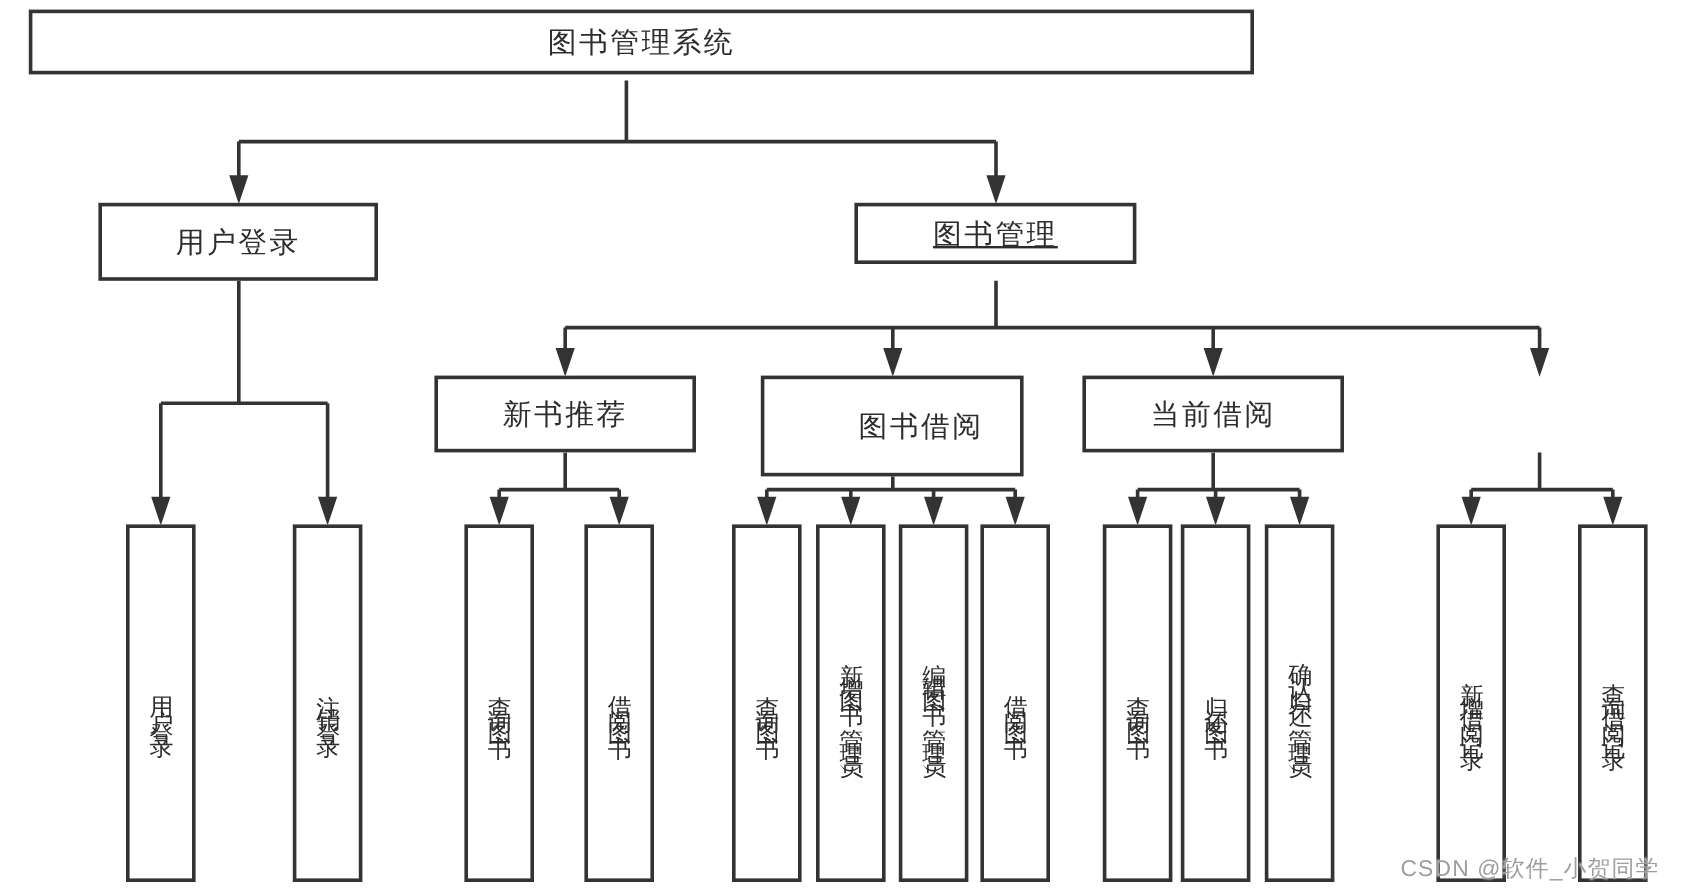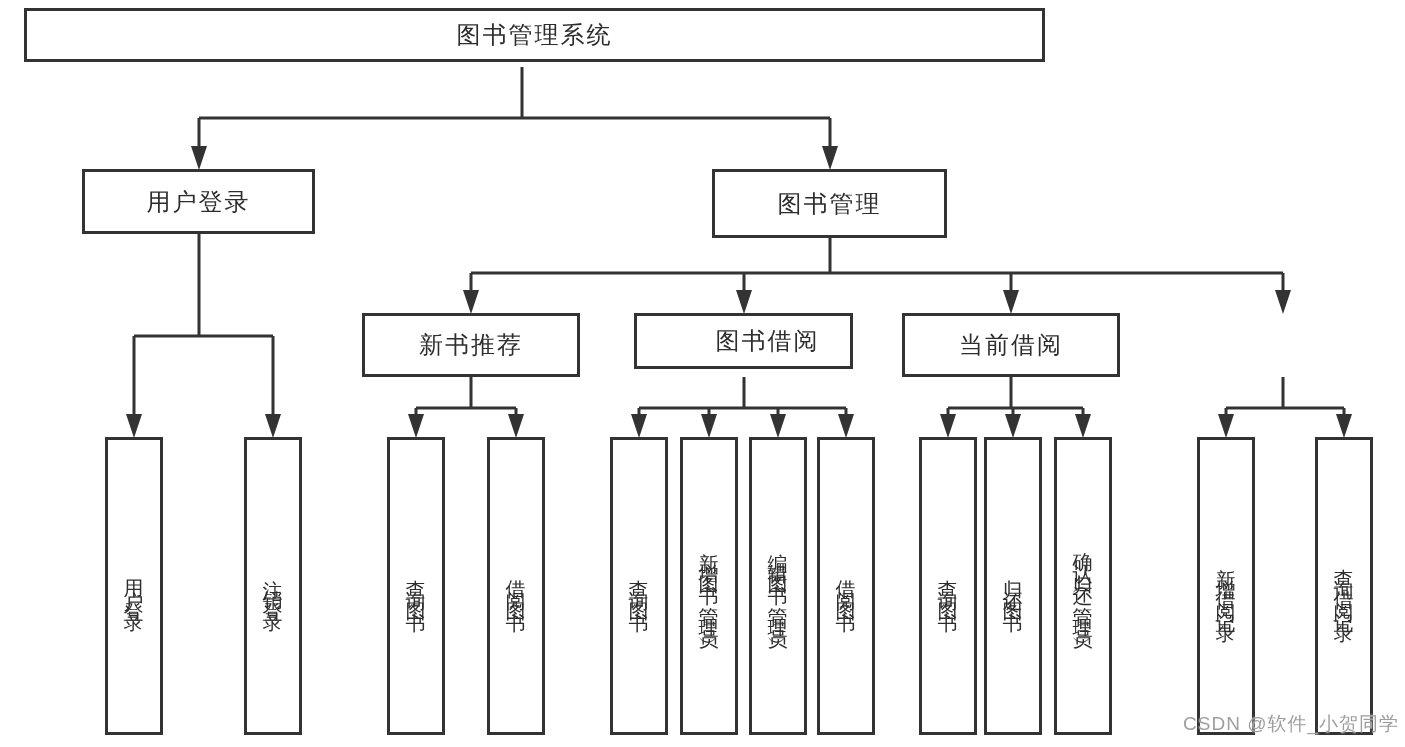--- a/index.html
+++ b/index.html
@@ -22,21 +22,21 @@
   .hbox{font-size:24px;letter-spacing:2px;white-space:nowrap;}
   .vbox{font-size:20px;}
   .vbox .vtext{
     writing-mode:vertical-lr;
     text-orientation:mixed;
     letter-spacing:11px;
     line-height:1;
   }
   .watermark{
     position:absolute;
-    right:6px;bottom:10px;
+    right:22px;bottom:10px;
     font-size:19px;
     color:var(--wm,#9e9e9e);
     letter-spacing:1px;
     text-shadow:0 0 2px #ffffff;
     white-space:nowrap;
   }
 </style>
 </head>
 <body>
 
@@ -71,28 +71,28 @@
       <polygon points="1344,438 1336,414 1352,414" fill="#333333"></polygon>
     </svg>
 
   <div class="hbox" style="left:24px;top:8px;width:1021px;height:54px;">
     <span>图书管理系统</span>
   </div>
 
   <div class="hbox" style="left:82px;top:169px;width:233px;height:65px;">
     <span>用户登录</span>
   </div>
-  <div class="hbox" style="left:712px;top:169px;width:235px;height:69px;">
+  <div class="hbox" style="left:712px;top:169px;width:235px;height:51px;text-decoration:underline;">
     <span>图书管理</span>
   </div>
 
   <div class="hbox" style="left:362px;top:313px;width:218px;height:64px;">
     <span>新书推荐</span>
   </div>
-  <div class="hbox" style="left:634px;top:313px;width:219px;height:56px;padding-left:48px;">
+  <div class="hbox" style="left:634px;top:313px;width:219px;height:84px;padding-left:48px;">
     <span>图书借阅</span>
   </div>
   <div class="hbox" style="left:902px;top:313px;width:218px;height:64px;">
     <span>当前借阅</span>
   </div>
 
   <div class="vbox" style="left:105px;top:437px;width:58px;height:298px;">
     <span class="vtext">用户登录</span>
   </div>
   <div class="vbox" style="left:244px;top:437px;width:58px;height:298px;">

